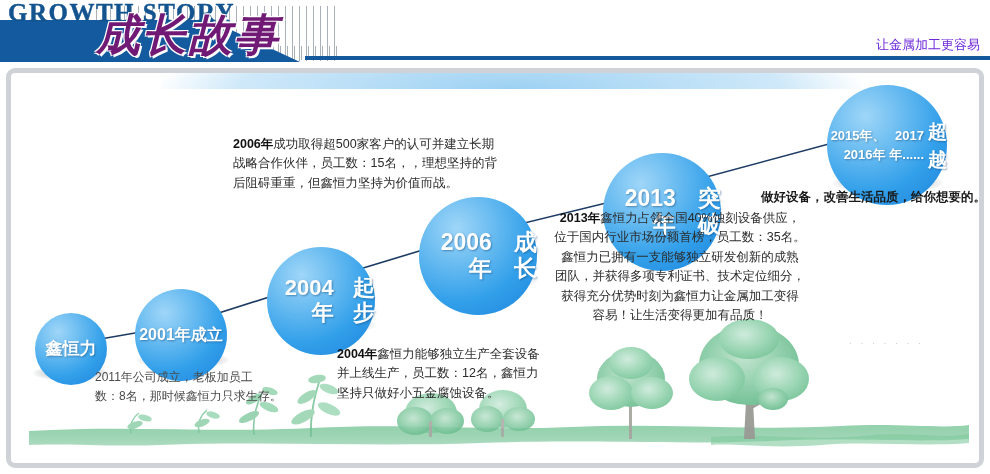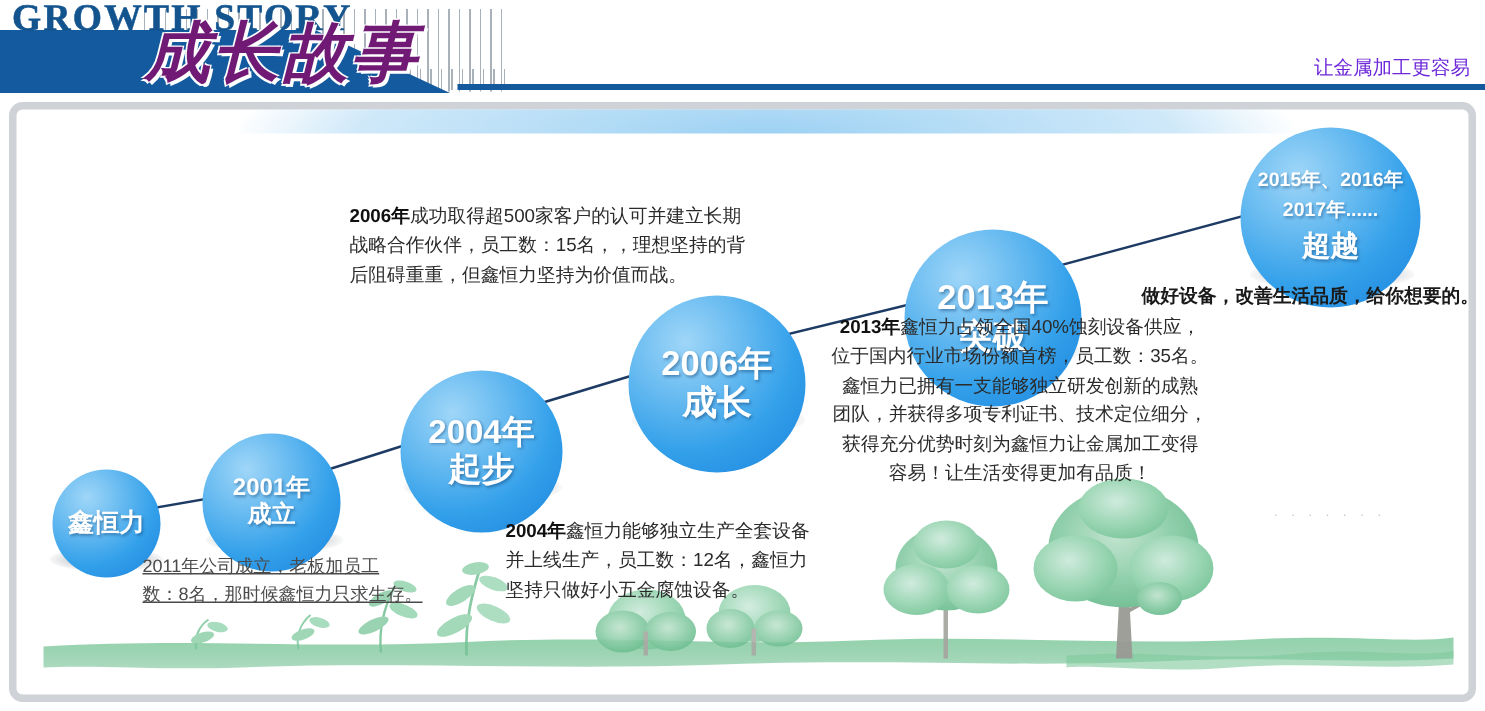--- a/index.html
+++ b/index.html
@@ -74,22 +74,22 @@
   #scenery { position:absolute; left:0; bottom:0; width:968px; height:150px; pointer-events:none; }
 
   
   #connectors { position:absolute; left:0; top:0; width:968px; height:390px; pointer-events:none; }
 
   
   .node { position:absolute; }
   .bubble {
     position:absolute; border-radius:50%;
     background:radial-gradient(circle at 32% 26%, #9fd6f8 0%, #64b9f0 34%, #33a0ea 62%, #1b83dc 100%);
-    display:flex; flex-direction:column; align-items:center; justify-content:center;
-    color:#ffffff; text-align:left; line-height:1.12;
+    display:flex; flex-direction:row; align-items:center; justify-content:center;
+    color:#ffffff; text-align:right; line-height:1.12;
     text-shadow:1px 1px 2px rgba(10,60,110,.45);
     font-weight:bold;
   }
   .shadow {
     position:absolute; border-radius:50%;
     background:radial-gradient(ellipse at 50% 50%, rgba(120,125,130,.55) 0%, rgba(150,155,160,.28) 55%, rgba(255,255,255,0) 75%);
   }
   .b-year  { display:block; }
   .b-word  { display:block; }
 
@@ -220,21 +220,21 @@
     </div>
   </div>
 
   <div class="node">
     <div class="shadow" style="left:126px; top:278px; width:92px; height:18px;"></div>
     <div class="bubble" style="left:124px; top:216px; width:92px; height:92px; font-size:16px;">
       <span class="b-year">2001年</span>
       <span class="b-word">成立</span>
     </div>
   </div>
-  <div class="desc small" style="left:84px; top:295px; width:230px;text-decoration:underline;">2011年公司成立，老板加员工
+  <div class="desc small" style="left:84px; top:295px; width:230px;">2011年公司成立，老板加员工
 数：8名，那时候鑫恒力只求生存。</div>
 
   <div class="node">
     <div class="shadow" style="left:258px; top:242px; width:106px; height:20px;"></div>
     <div class="bubble" style="left:256px; top:174px; width:108px; height:108px; font-size:22px;">
       <span class="b-year">2004年</span>
       <span class="b-word">起步</span>
     </div>
   </div>
   <div class="desc" style="left:326px; top:272px; width:250px;"><b>2004年</b><span>鑫恒力能够独立生产全套设备

